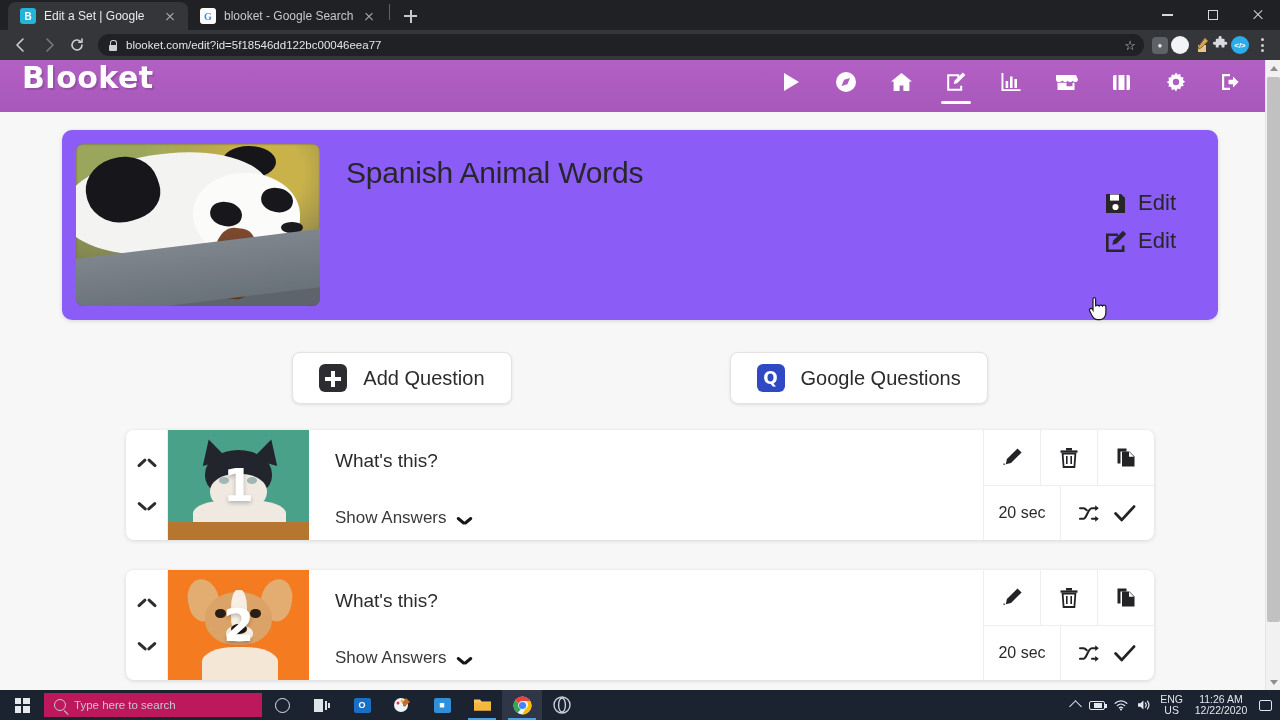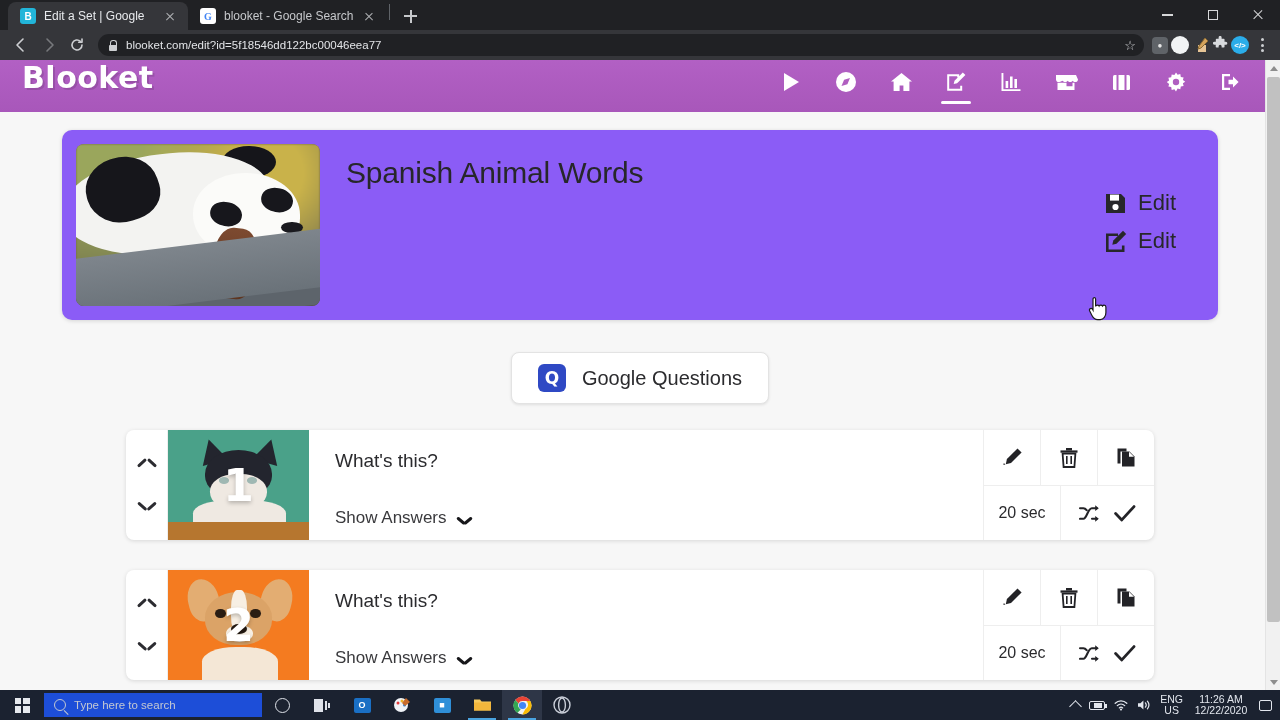--- a/index.html
+++ b/index.html
@@ -180,21 +180,21 @@
   .sb-up i { border-bottom: 5px solid #8d8d8d; }
   .sb-down i { border-top: 5px solid #8d8d8d; }
   .sb-thumb { position: absolute; left: 1px; top: 17px; width: 13px; height: 545px; background: #c1c1c1; border-radius: 2px; }
   .sb-down { position: absolute; bottom: 0; left: 0; }
 
   
   .taskbar { width: 1280px; height: 30px; background: #1b2230; display: flex; align-items: center; position: relative; }
   .start { width: 44px; height: 30px; display: flex; align-items: center; justify-content: center; }
   .winlogo { width: 15px; height: 15px; display: grid; grid-template-columns: 1fr 1fr; grid-template-rows: 1fr 1fr; gap: 1.6px; }
   .winlogo i { background: #e6e9ee; display: block; }
-  .tsearch { width: 218px; height: 24px; background: #1d4ed8; display: flex; align-items: center; gap: 8px; padding: 0 10px; color: #c3c8d2; font-size: 11.5px; }
+  .tsearch { width: 218px; height: 24px; background: #be185d; display: flex; align-items: center; gap: 8px; padding: 0 10px; color: #c3c8d2; font-size: 11.5px; }
   .tsearch .mag { width: 12px; height: 12px; border: 1.4px solid #c3c8d2; border-radius: 50%; position: relative; flex: none; }
   .tsearch .mag::after { content: ""; position: absolute; right: -4px; bottom: -3px; width: 6px; height: 1.4px; background: #c3c8d2; transform: rotate(45deg); }
   .tb-app { width: 40px; height: 30px; display: flex; align-items: center; justify-content: center; position: relative; }
   .tb-app.running::after { content: ""; position: absolute; bottom: 0; left: 6px; right: 6px; height: 2px; background: #4aa3df; }
   .tb-app.active { background: #2e3647; }
   .cortana { width: 15px; height: 15px; border: 1.7px solid #dfe3ea; border-radius: 50%; }
   .taskview { width: 16px; height: 13px; position: relative; }
   .taskview i { position: absolute; background: #dfe3ea; }
   .taskview i:nth-child(1) { left: 0; top: 0; width: 9px; height: 13px; }
   .taskview i:nth-child(2) { left: 11px; top: 2px; width: 2px; height: 9px; }
@@ -381,20 +381,24 @@
                 <path d="M2 3.5h12v2.6h-9.4v13.3h13.3v-4h2.6v6.6H2z" fill="#27272a"></path>
                 <path d="M19 .8l3.2 3.2-9.7 9.7-4.2 1 1-4.2z" fill="#27272a"></path>
               </svg>
             <span>Edit</span>
           </div>
         </div>
       </div>
 
       <div class="addrow">
         <div class="addbtn">
+          <span class="sq-icon sq-plus"></span>
+          <span>Add Question</span>
+        </div>
+        <div class="addbtn">
           <span class="sq-icon sq-q">Q</span>
           <span>Google Questions</span>
         </div>
       </div>
 
       <div class="qlist">
 
         <div class="qcard">
           <div class="arrows">
             <span class="chev chev-up"></span>

